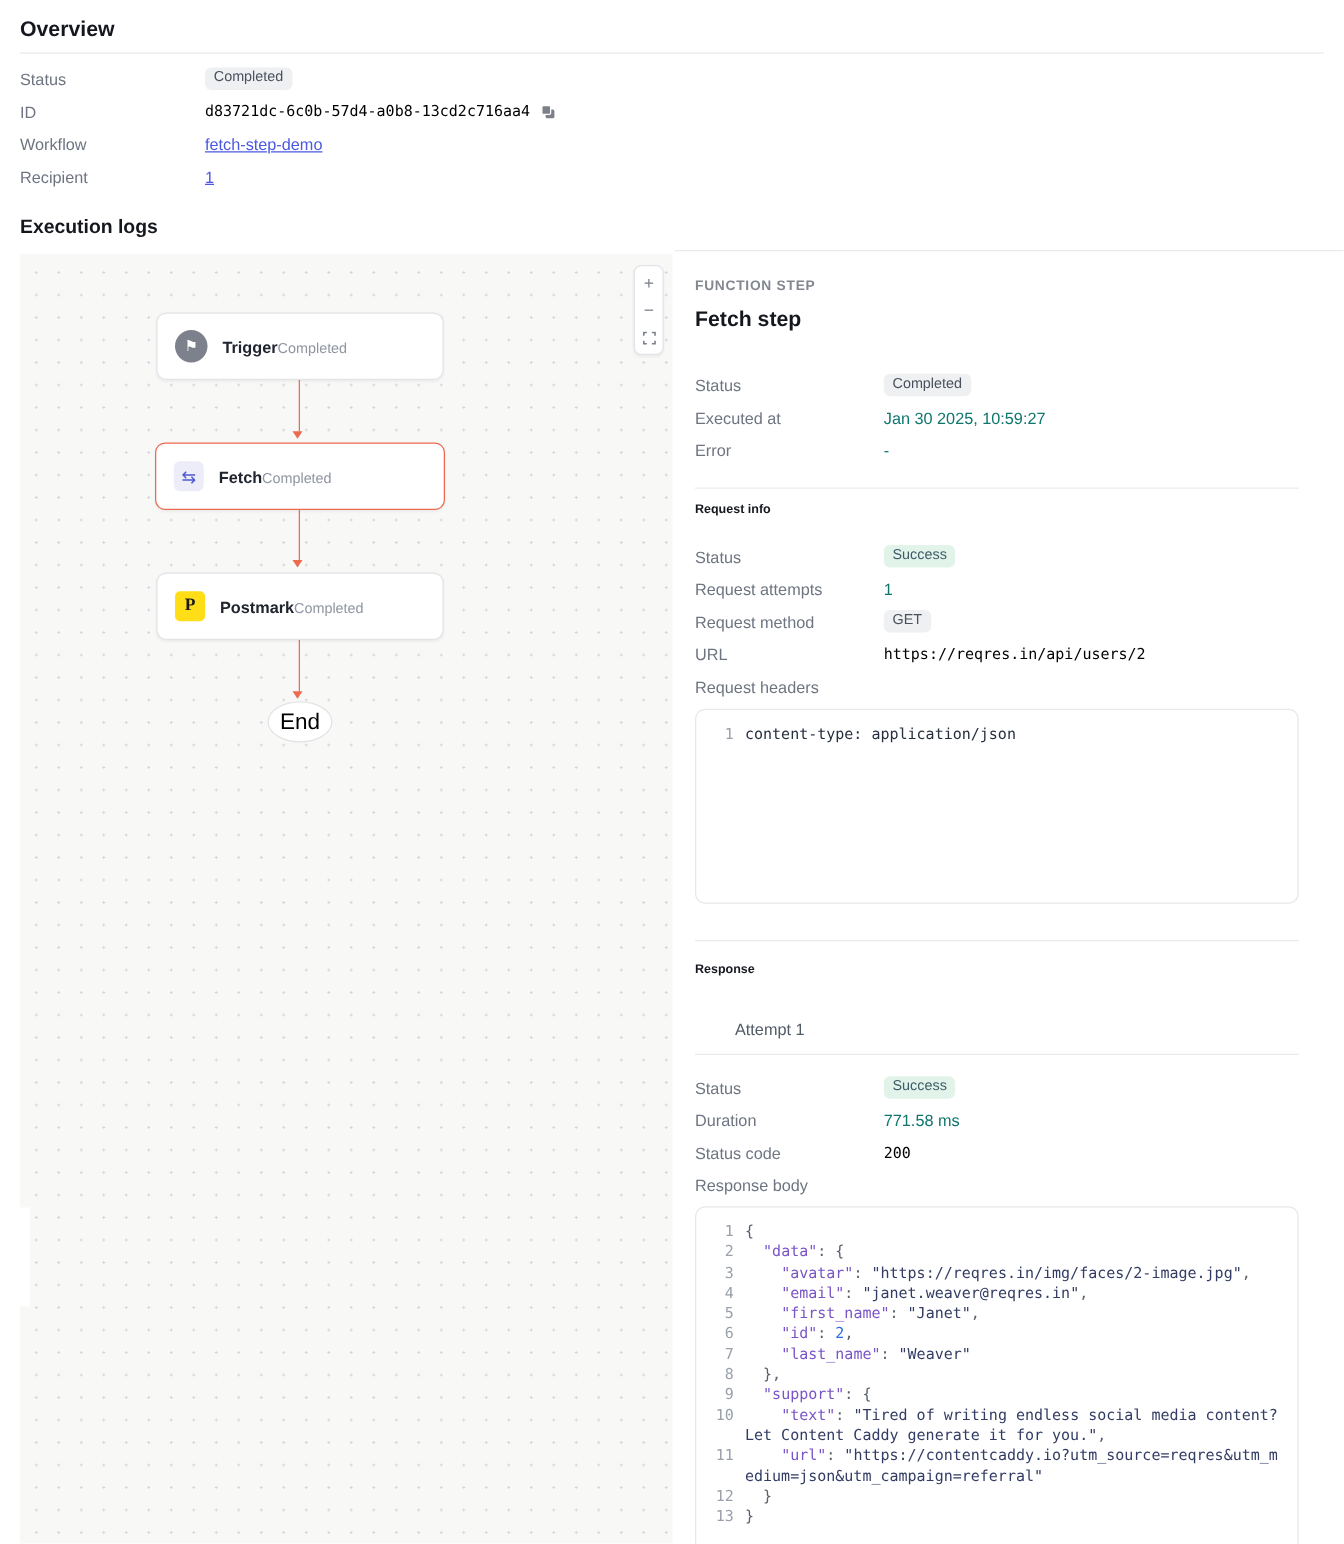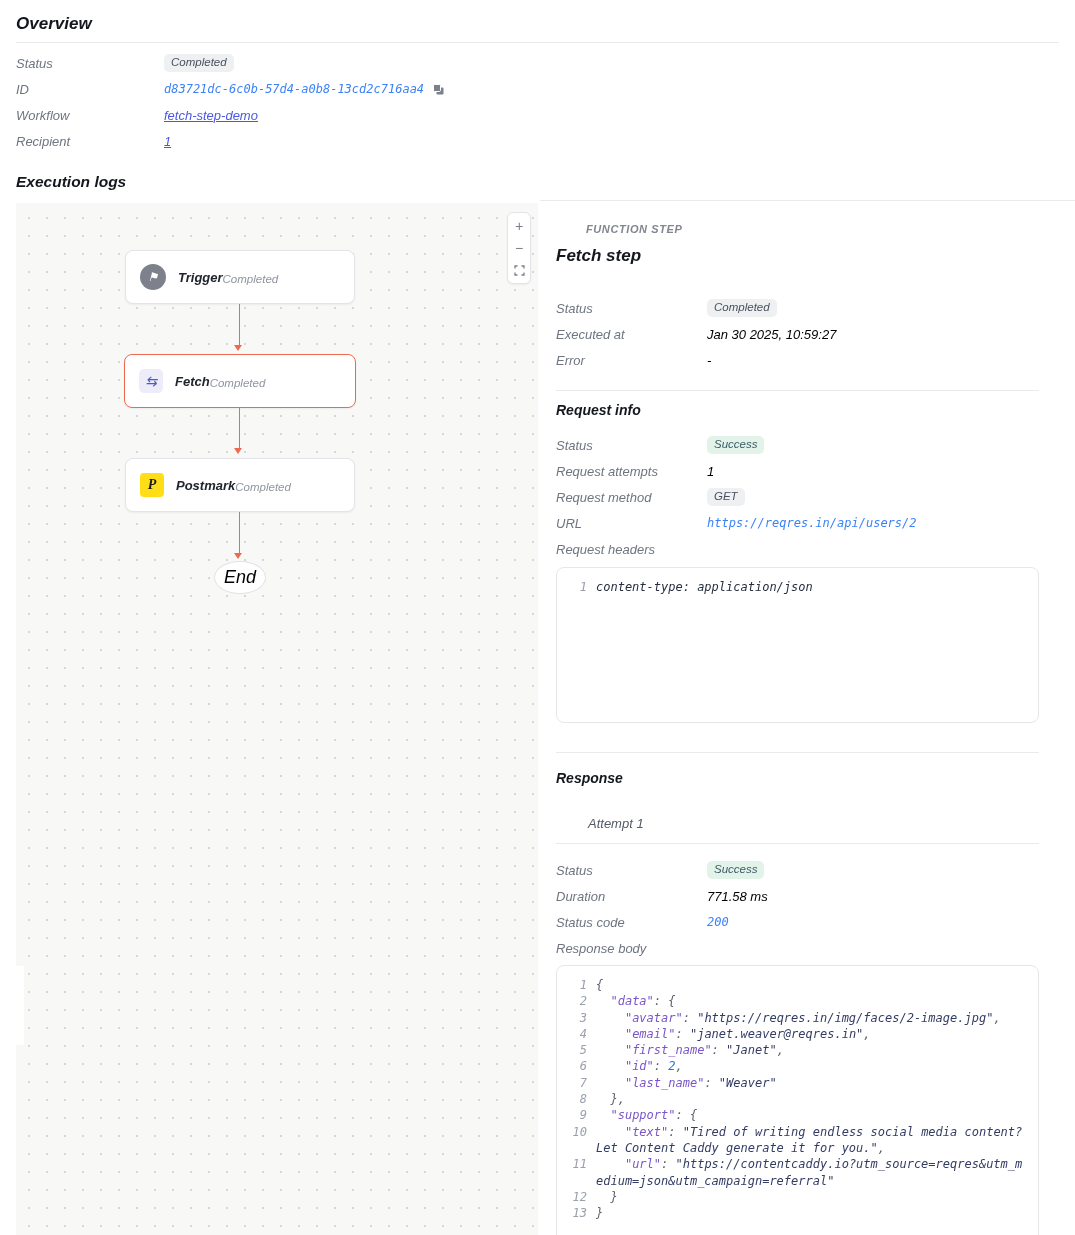--- a/index.html
+++ b/index.html
@@ -1,29 +1,29 @@
 <!DOCTYPE html>
 <html><head>
 <meta charset="utf-8">
 <style>
   * { box-sizing: border-box; margin: 0; padding: 0; }
   body { background:#fff; font-family:"Liberation Sans", sans-serif; color:#1b202b; }
-  #app { position:relative; width:1075px; height:1235px; background:#fff; overflow:hidden;font-style:italic; }
+  #app { position:relative; width:1075px; height:1235px; background:#fff; overflow:hidden; }
   .abs { position:absolute; }
   .divider { position:absolute; height:1px; background:#e9eaec; }
   .h1 { font-size:17px; font-weight:700; color:#15171e; }
   .h2 { font-size:15.5px; font-weight:700; color:#15171e; }
-  .h3 { font-size:14px; font-weight:700; color:#15171e; }
-  .kicker { font-size:11px; font-weight:600; color:#82878f; letter-spacing:.6px;margin-left:30px; }
+  .h3 { font-size:10px; font-weight:700; color:#15171e; }
+  .kicker { font-size:11px; font-weight:600; color:#82878f; letter-spacing:.6px; }
 
   .kv-row { display:flex; align-items:center; height:26px; }
   .kv-label { width:148px; flex:none; font-size:13px; color:#6e7581; }
   .kv-label-wide { width:151px; flex:none; font-size:13px; color:#6e7581; }
-  .kv-value { font-size:13px; color:#000000;text-align:center; }
-  .mono { font-family:"DejaVu Sans Mono", monospace; font-size:12px; color:#3b82f6; }
+  .kv-value { font-size:13px; color:#0f766e;text-align:center; }
+  .mono { font-family:"DejaVu Sans Mono", monospace; font-size:12px; color:#000000; }
 
   .badge { display:inline-block; font-size:11.5px; line-height:1; padding:3px 7px; border-radius:5px; }
   .badge-gray  { background:#eff0f2; color:#4a515e; }
   .badge-green { background:#e2f4e9; color:#3c5b68; }
 
   .link { color:#4b58e0; text-decoration:underline; font-size:13px; cursor:pointer; }
 
   .copy-btn { display:inline-flex; margin-left:8px; vertical-align:middle; cursor:pointer; }
 
   

